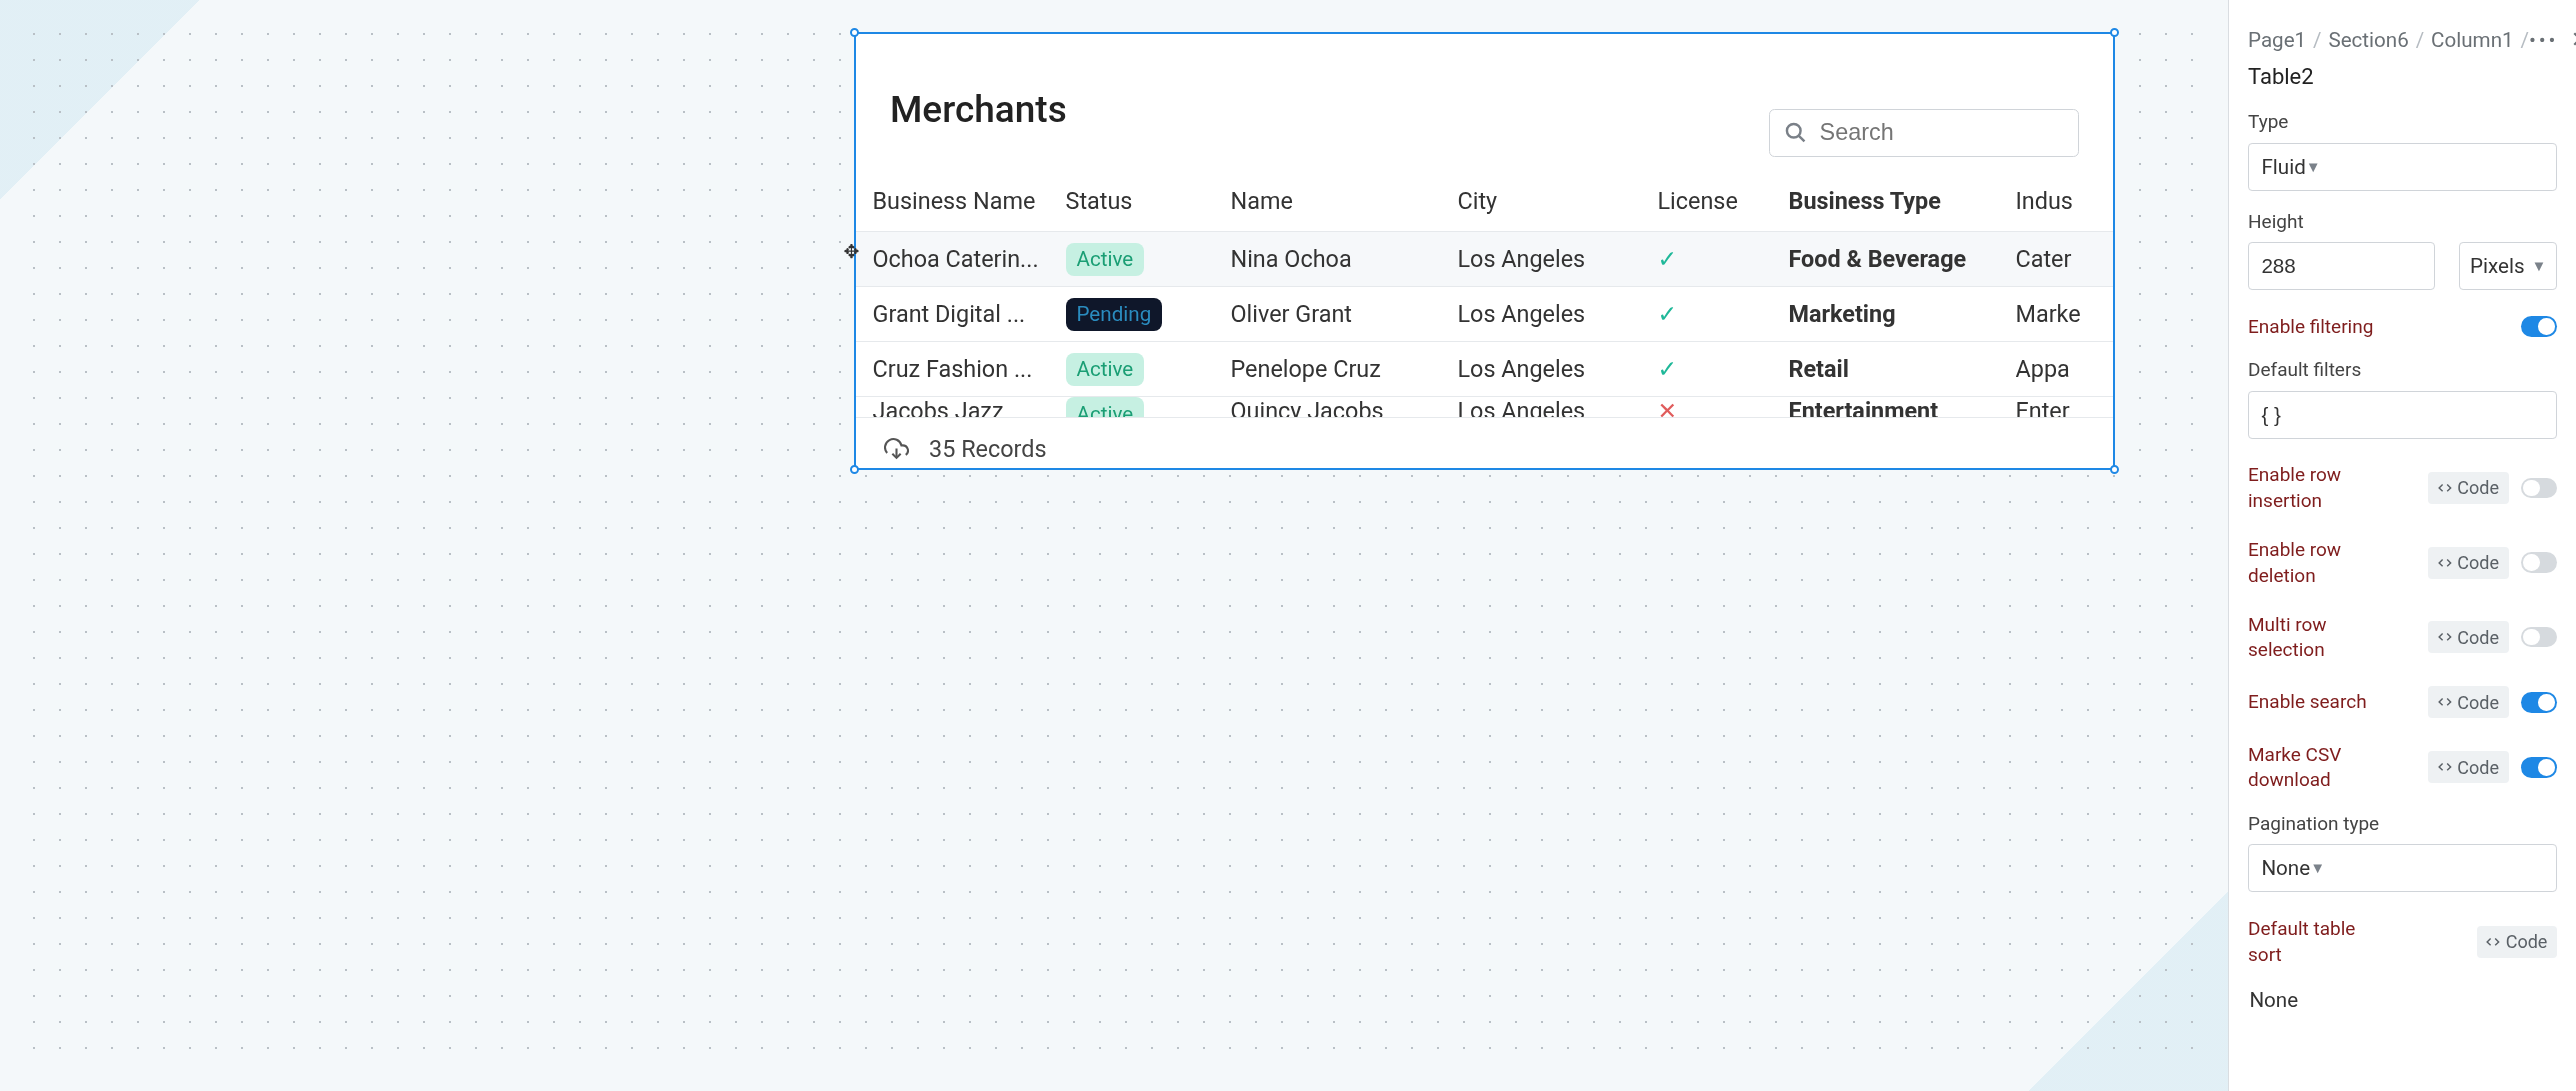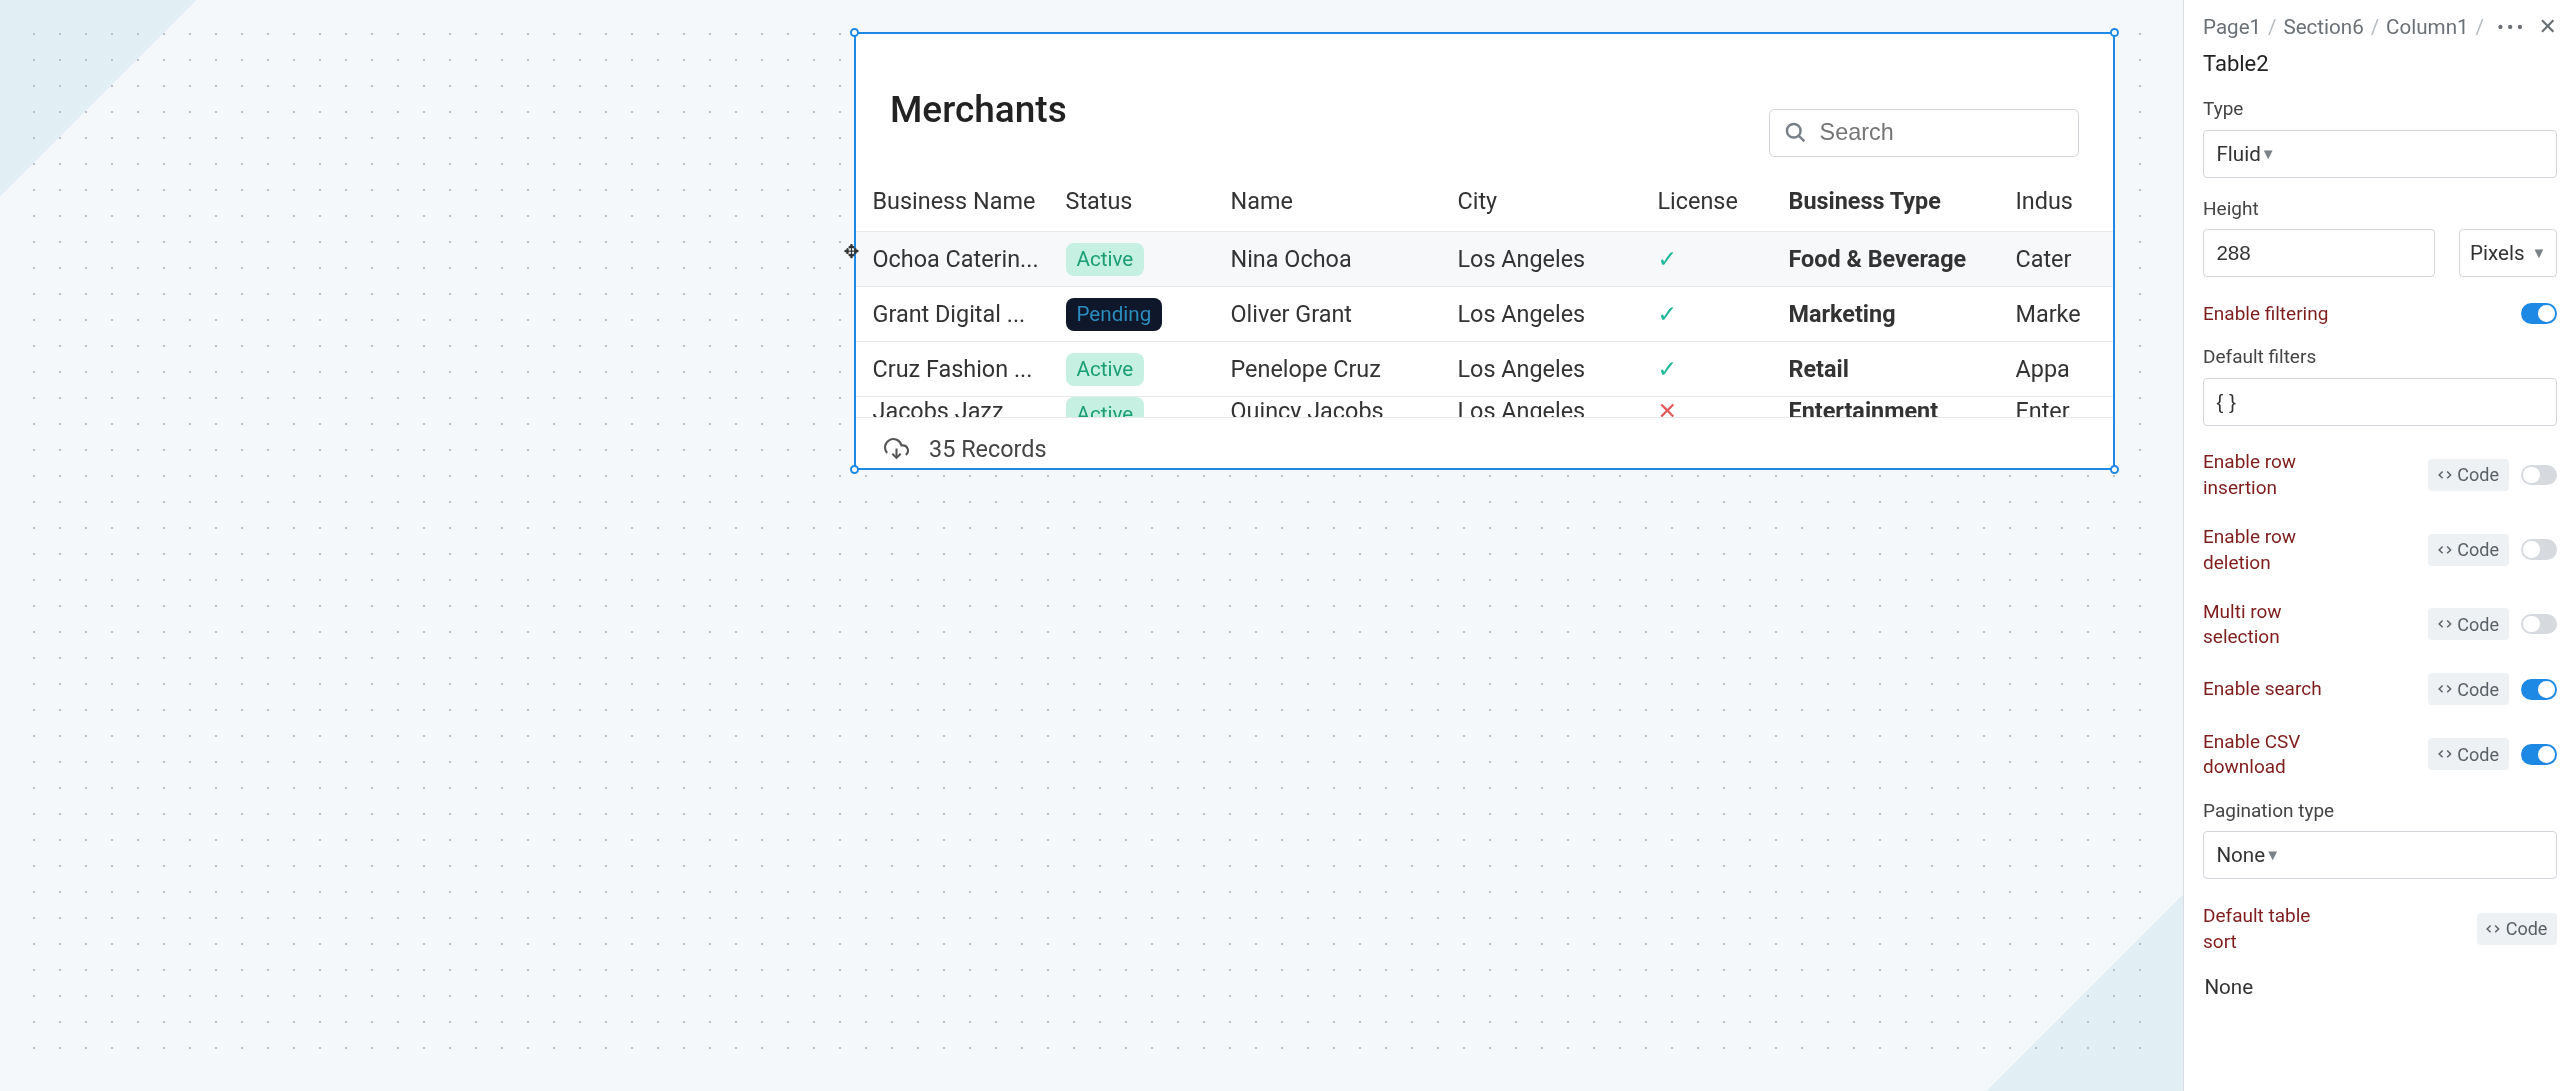--- a/index.html
+++ b/index.html
@@ -131,24 +131,24 @@
   align-items: center;
   padding: 16.5px 27.5px;
   gap: 20.6px;
   font-size: 23.4px;
   color: #444;
 }
 .dl-icon { color: #444; }
 
 
 .panel {
-  width: 393px;
+  width: 348px;
   background: #fff;
   border-left: 0.7px solid #d9dde1;
-  padding: 14px 19px;
+  padding: 27px 19px;
   overflow: hidden;
   font-size: 20.6px;
   color: #333;
 }
 .panel-top {
   display: flex;
   align-items: center;
   justify-content: space-between;
 }
 .crumbs { display: flex; align-items: center; gap: 6.9px; color: #6a7075; font-size: 20.6px; }
@@ -415,21 +415,21 @@
           </svg>
         <span>Code</span>
       </span>
       <div class="toggle on">
           <div class="knob"></div>
         </div>
     </div>
   </div>
 
   <div class="prop-row">
-    <div class="lbl">Enable CSV download</div>
+    <div class="lbl">Marke CSV download</div>
     <div class="controls">
       <span class="code-chip">
         <svg width="13.8" height="13.8" viewBox="0 0 24 24" fill="none" stroke="#5a6066" stroke-width="2.5">
             <polyline points="16 18 22 12 16 6"></polyline>
             <polyline points="8 6 2 12 8 18"></polyline>
           </svg>
         <span>Code</span>
       </span>
       <div class="toggle on">
           <div class="knob"></div>

